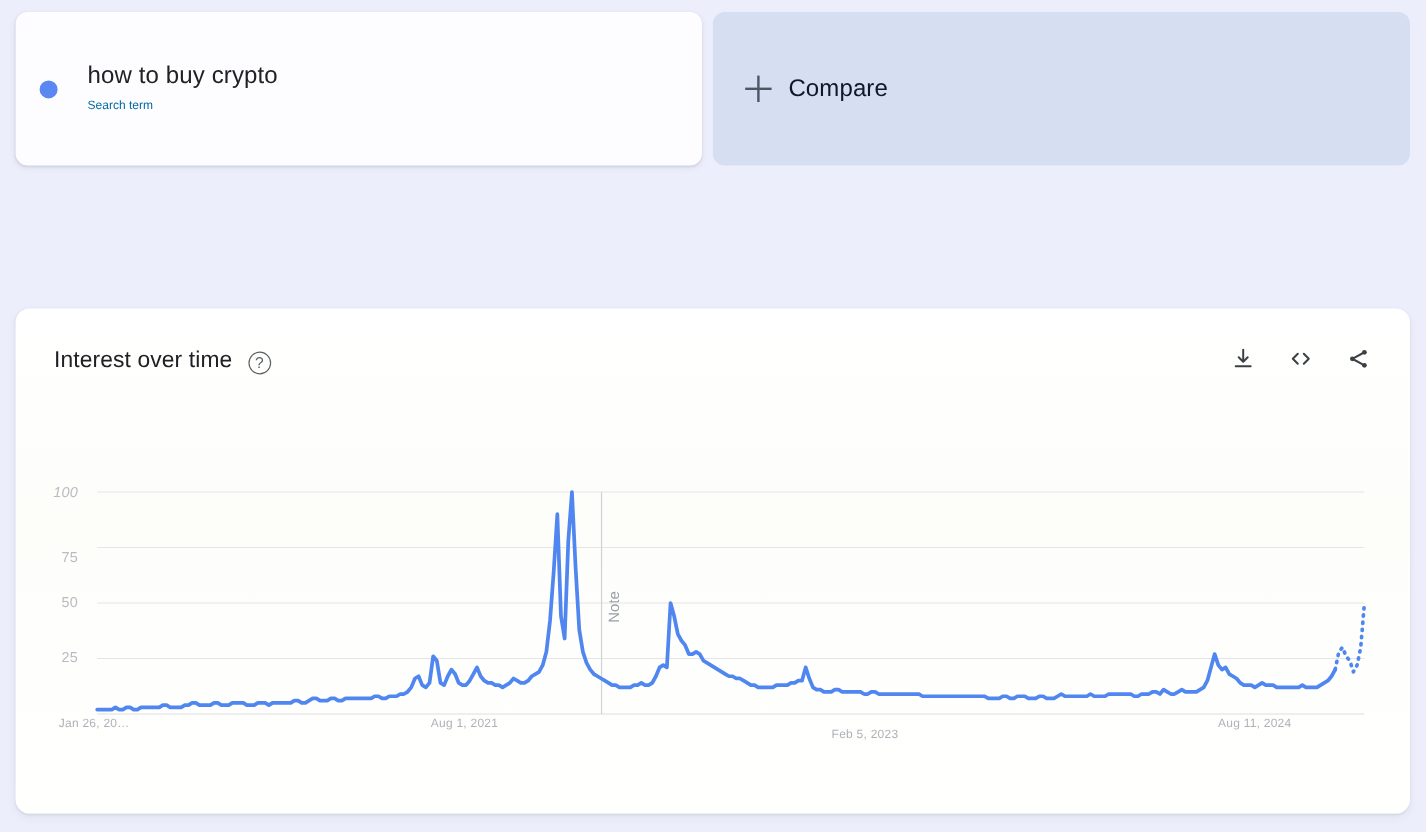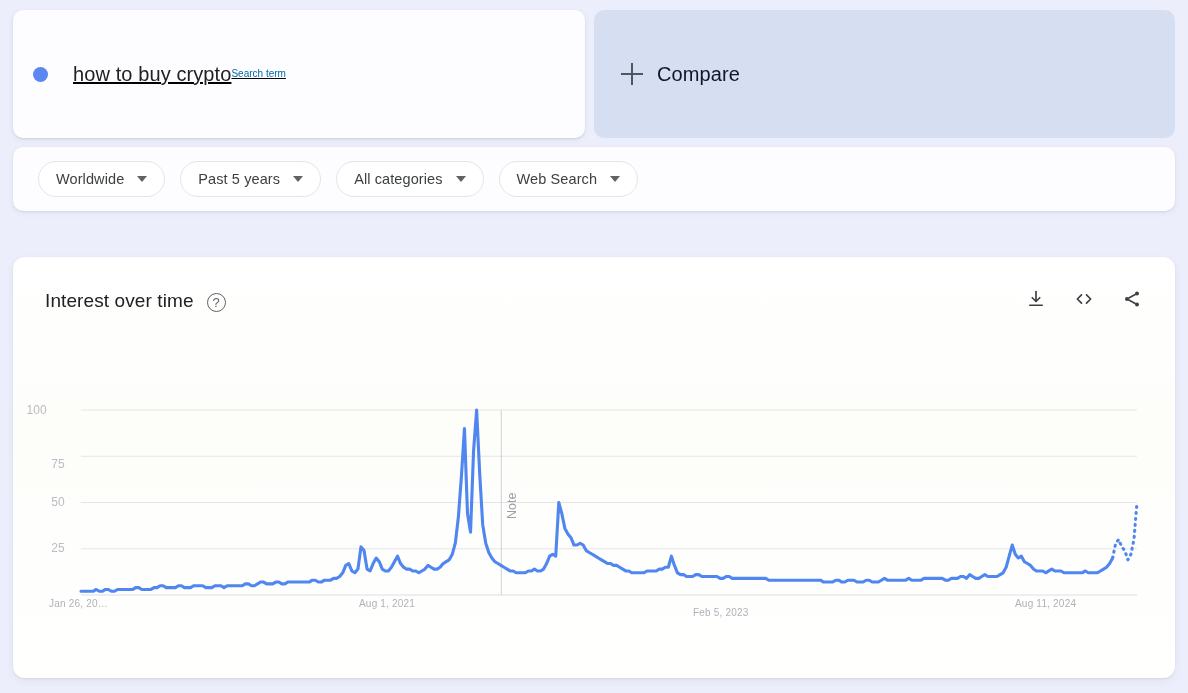--- a/index.html
+++ b/index.html
@@ -23,21 +23,21 @@
     background: #fdfdff;
     border-radius: 10px;
     box-shadow: 0 1px 2px rgba(60,64,67,.12), 0 2px 6px rgba(60,64,67,.07);
     display: flex; align-items: center;
     padding-left: 20px;
   }
   .term-dot {
     width: 15px; height: 15px; border-radius: 50%;
     background: #5a87f2; flex: 0 0 auto; margin-right: 25px;
   }
-  .term-text { display: flex; flex-direction: row; justify-content: center; text-decoration: underline; }
+  .term-text { display: flex; flex-direction: column; justify-content: center; }
   .term-title {
     font-size: 20px; color: #202124; line-height: 26px; letter-spacing: .1px;
   }
   .term-sub {
     font-size: 10px; color: #0369a1; line-height: 20px; margin-top: 3px;
   }
   .compare-card {
     flex: 1; height: 128px;
     background: #d5dff1;
     border-radius: 10px;
@@ -130,43 +130,20 @@
       </div>
     </div>
 
     <div class="compare-card">
       <span class="plus-icon"></span>
       <span class="compare-label">Compare</span>
     </div>
 
   </div>
 
-  <div class="filter-bar">
-
-    <div class="chip">
-      <span class="chip-label">Worldwide</span>
-      <span class="caret"></span>
-    </div>
-
-    <div class="chip">
-      <span class="chip-label">Past 5 years</span>
-      <span class="caret"></span>
-    </div>
-
-    <div class="chip">
-      <span class="chip-label">All categories</span>
-      <span class="caret"></span>
-    </div>
-
-    <div class="chip">
-      <span class="chip-label">Web Search</span>
-      <span class="caret"></span>
-    </div>
-
-  </div>
 
   <div class="chart-card">
 
     <div class="chart-head">
       <span class="chart-title">Interest over time</span>
       <span class="help-icon">?</span>
 
       <span class="head-actions">
         <span class="icon-btn">
           <svg width="20" height="20" viewBox="0 0 24 24" fill="none" stroke="#3c4043" stroke-width="2" stroke-linecap="round" stroke-linejoin="round">
@@ -188,21 +165,21 @@
             <circle cx="18" cy="18.5" r="2.4" fill="#3c4043" stroke="none"></circle>
             <path d="M8.2 10.8 15.8 6.7"></path>
               <path d="m8.2 13.2 7.6 4.1"></path>
           </svg>
         </span>
       </span>
     </div>
 
     <div class="plot">
 
-      <div class="ylab" style="left:4px; top:146px;">100</div>
+      <div class="ylab" style="left:22px; top:146px;font-style:italic;">100</div>
       <div class="ylab" style="left:22px; top:192px;margin-top:8px;">75</div>
       <div class="ylab" style="left:22px; top:238px;">50</div>
       <div class="ylab" style="left:22px; top:284px;">25</div>
 
       <div class="xlab" style="left:36px; top:341px;">Jan 26, 20…</div>
       <div class="xlab" style="left:346px; top:341px;">Aug 1, 2021</div>
       <div class="xlab" style="left:680px; top:350px;">Feb 5, 2023</div>
       <div class="xlab" style="left:1002px; top:341px;">Aug 11, 2024</div>
 
       <div class="note-label" style="left:492px; top:262px;">Note</div>

